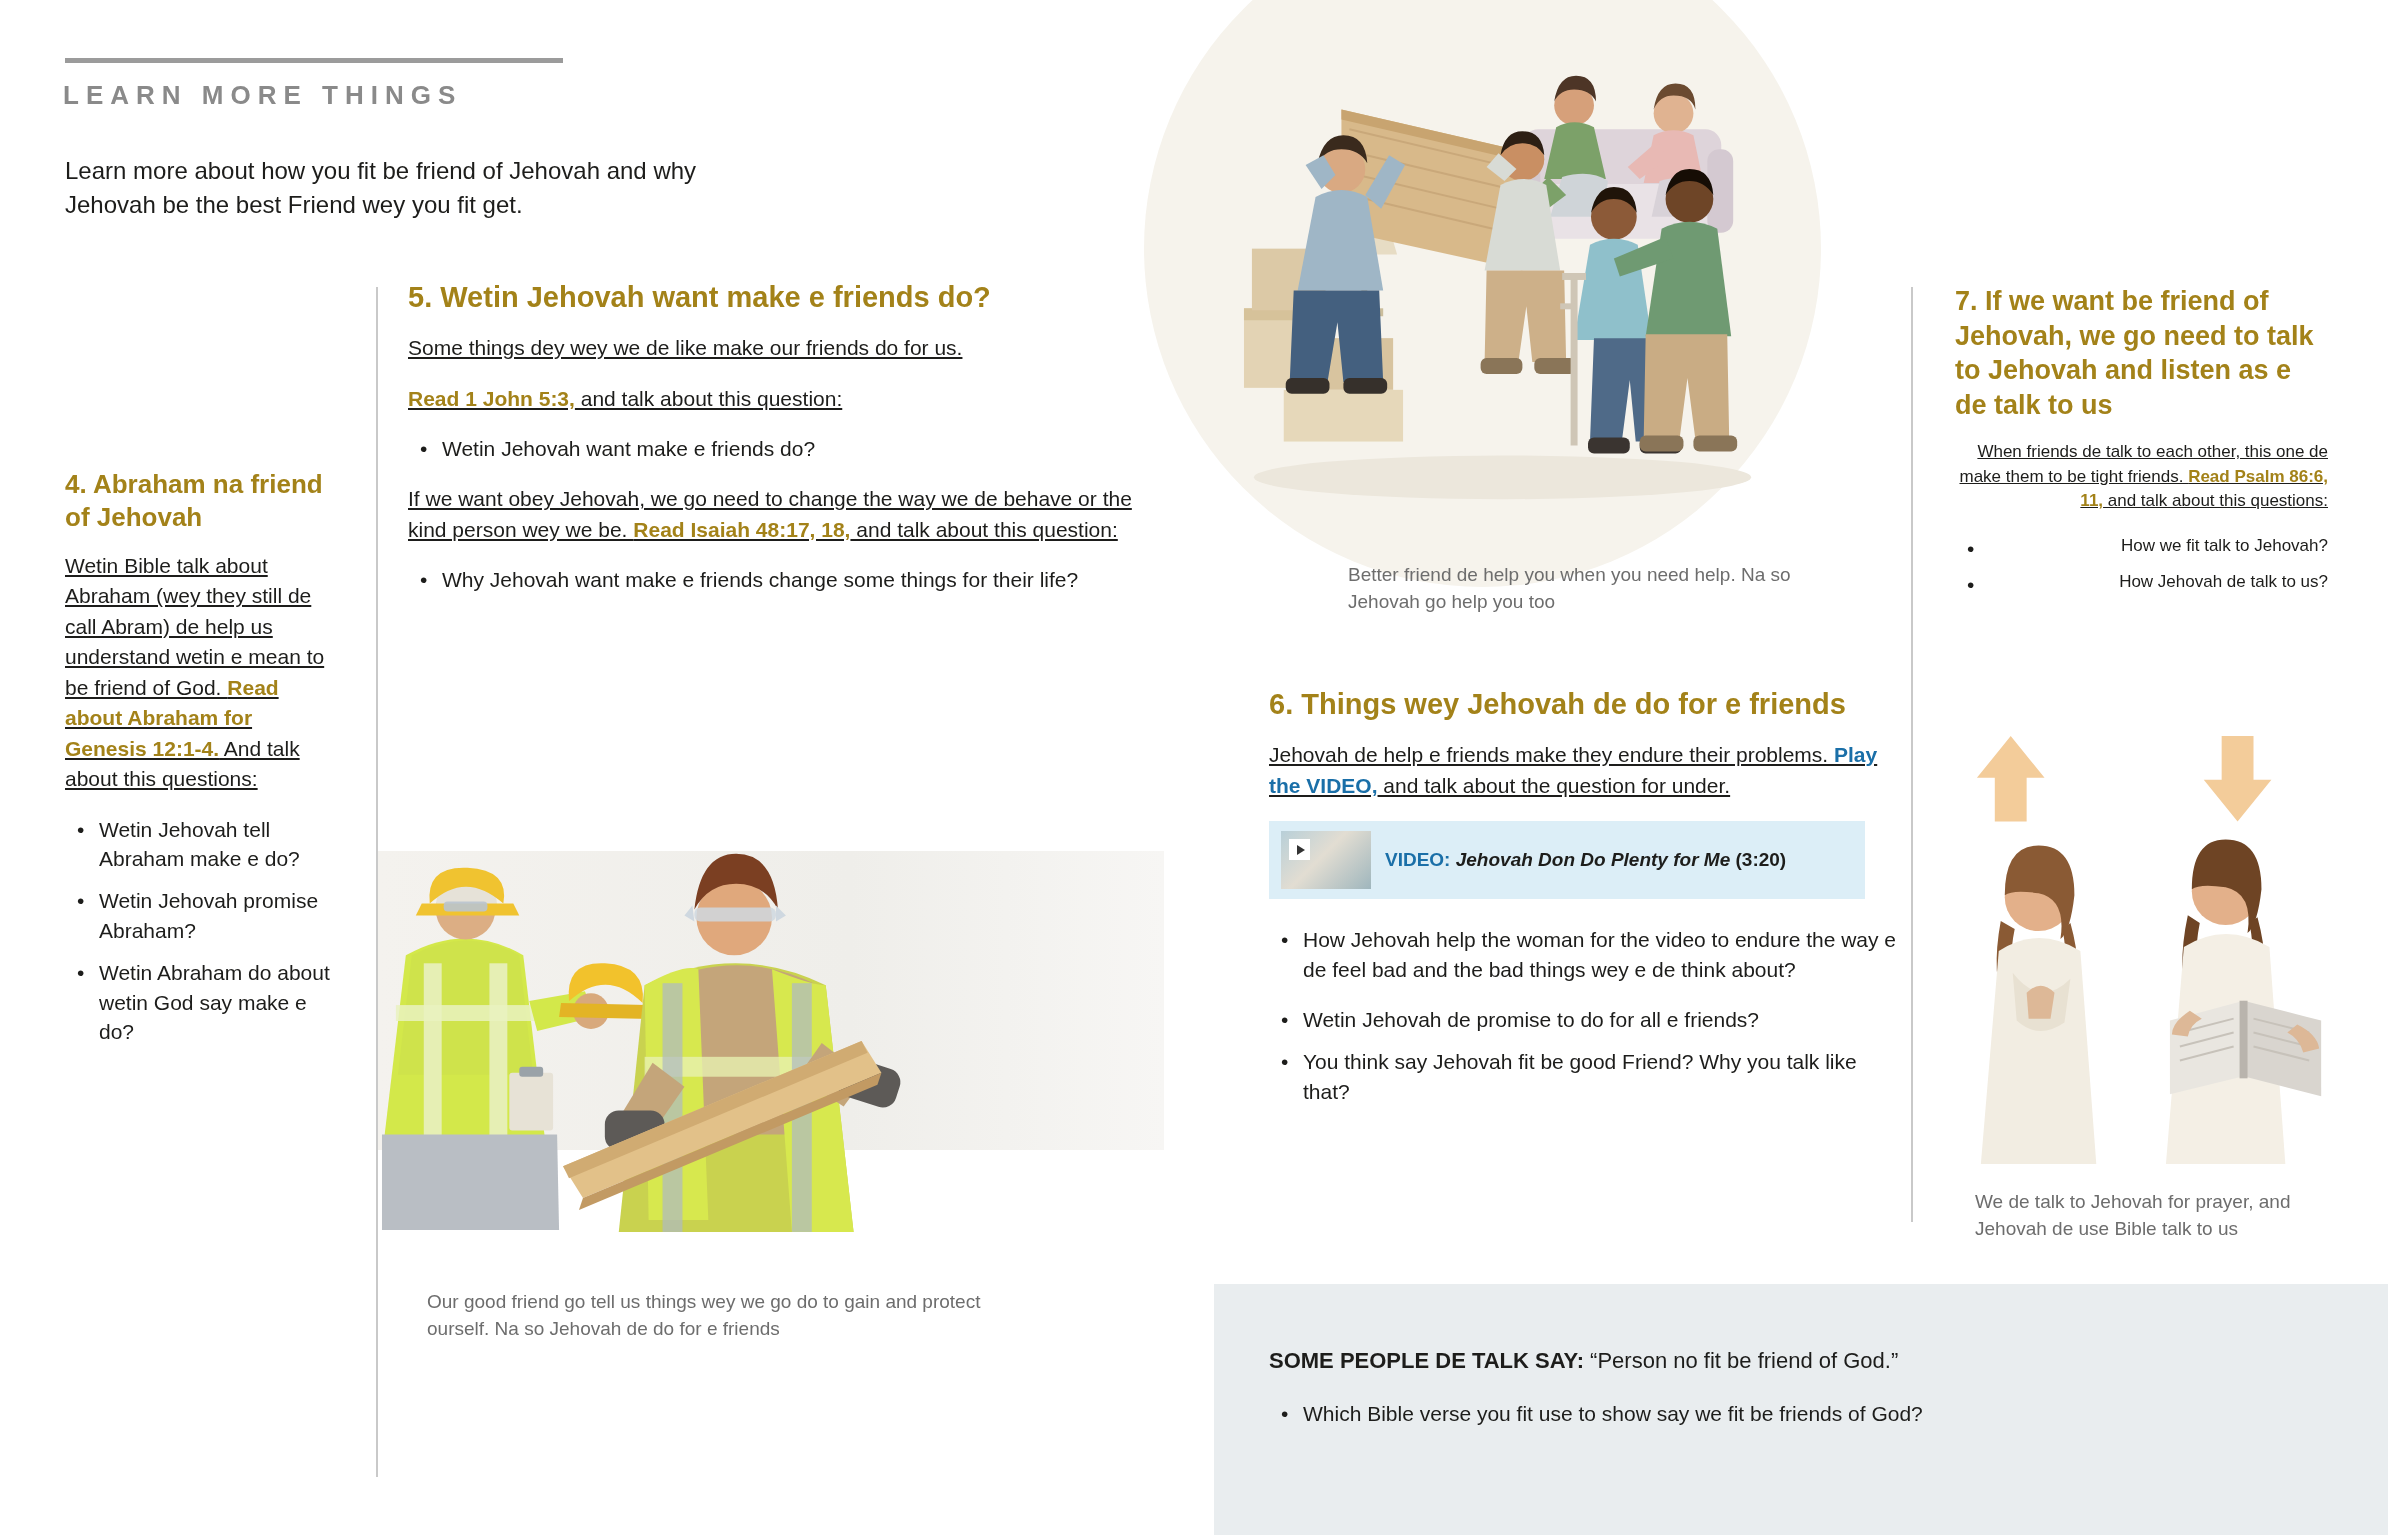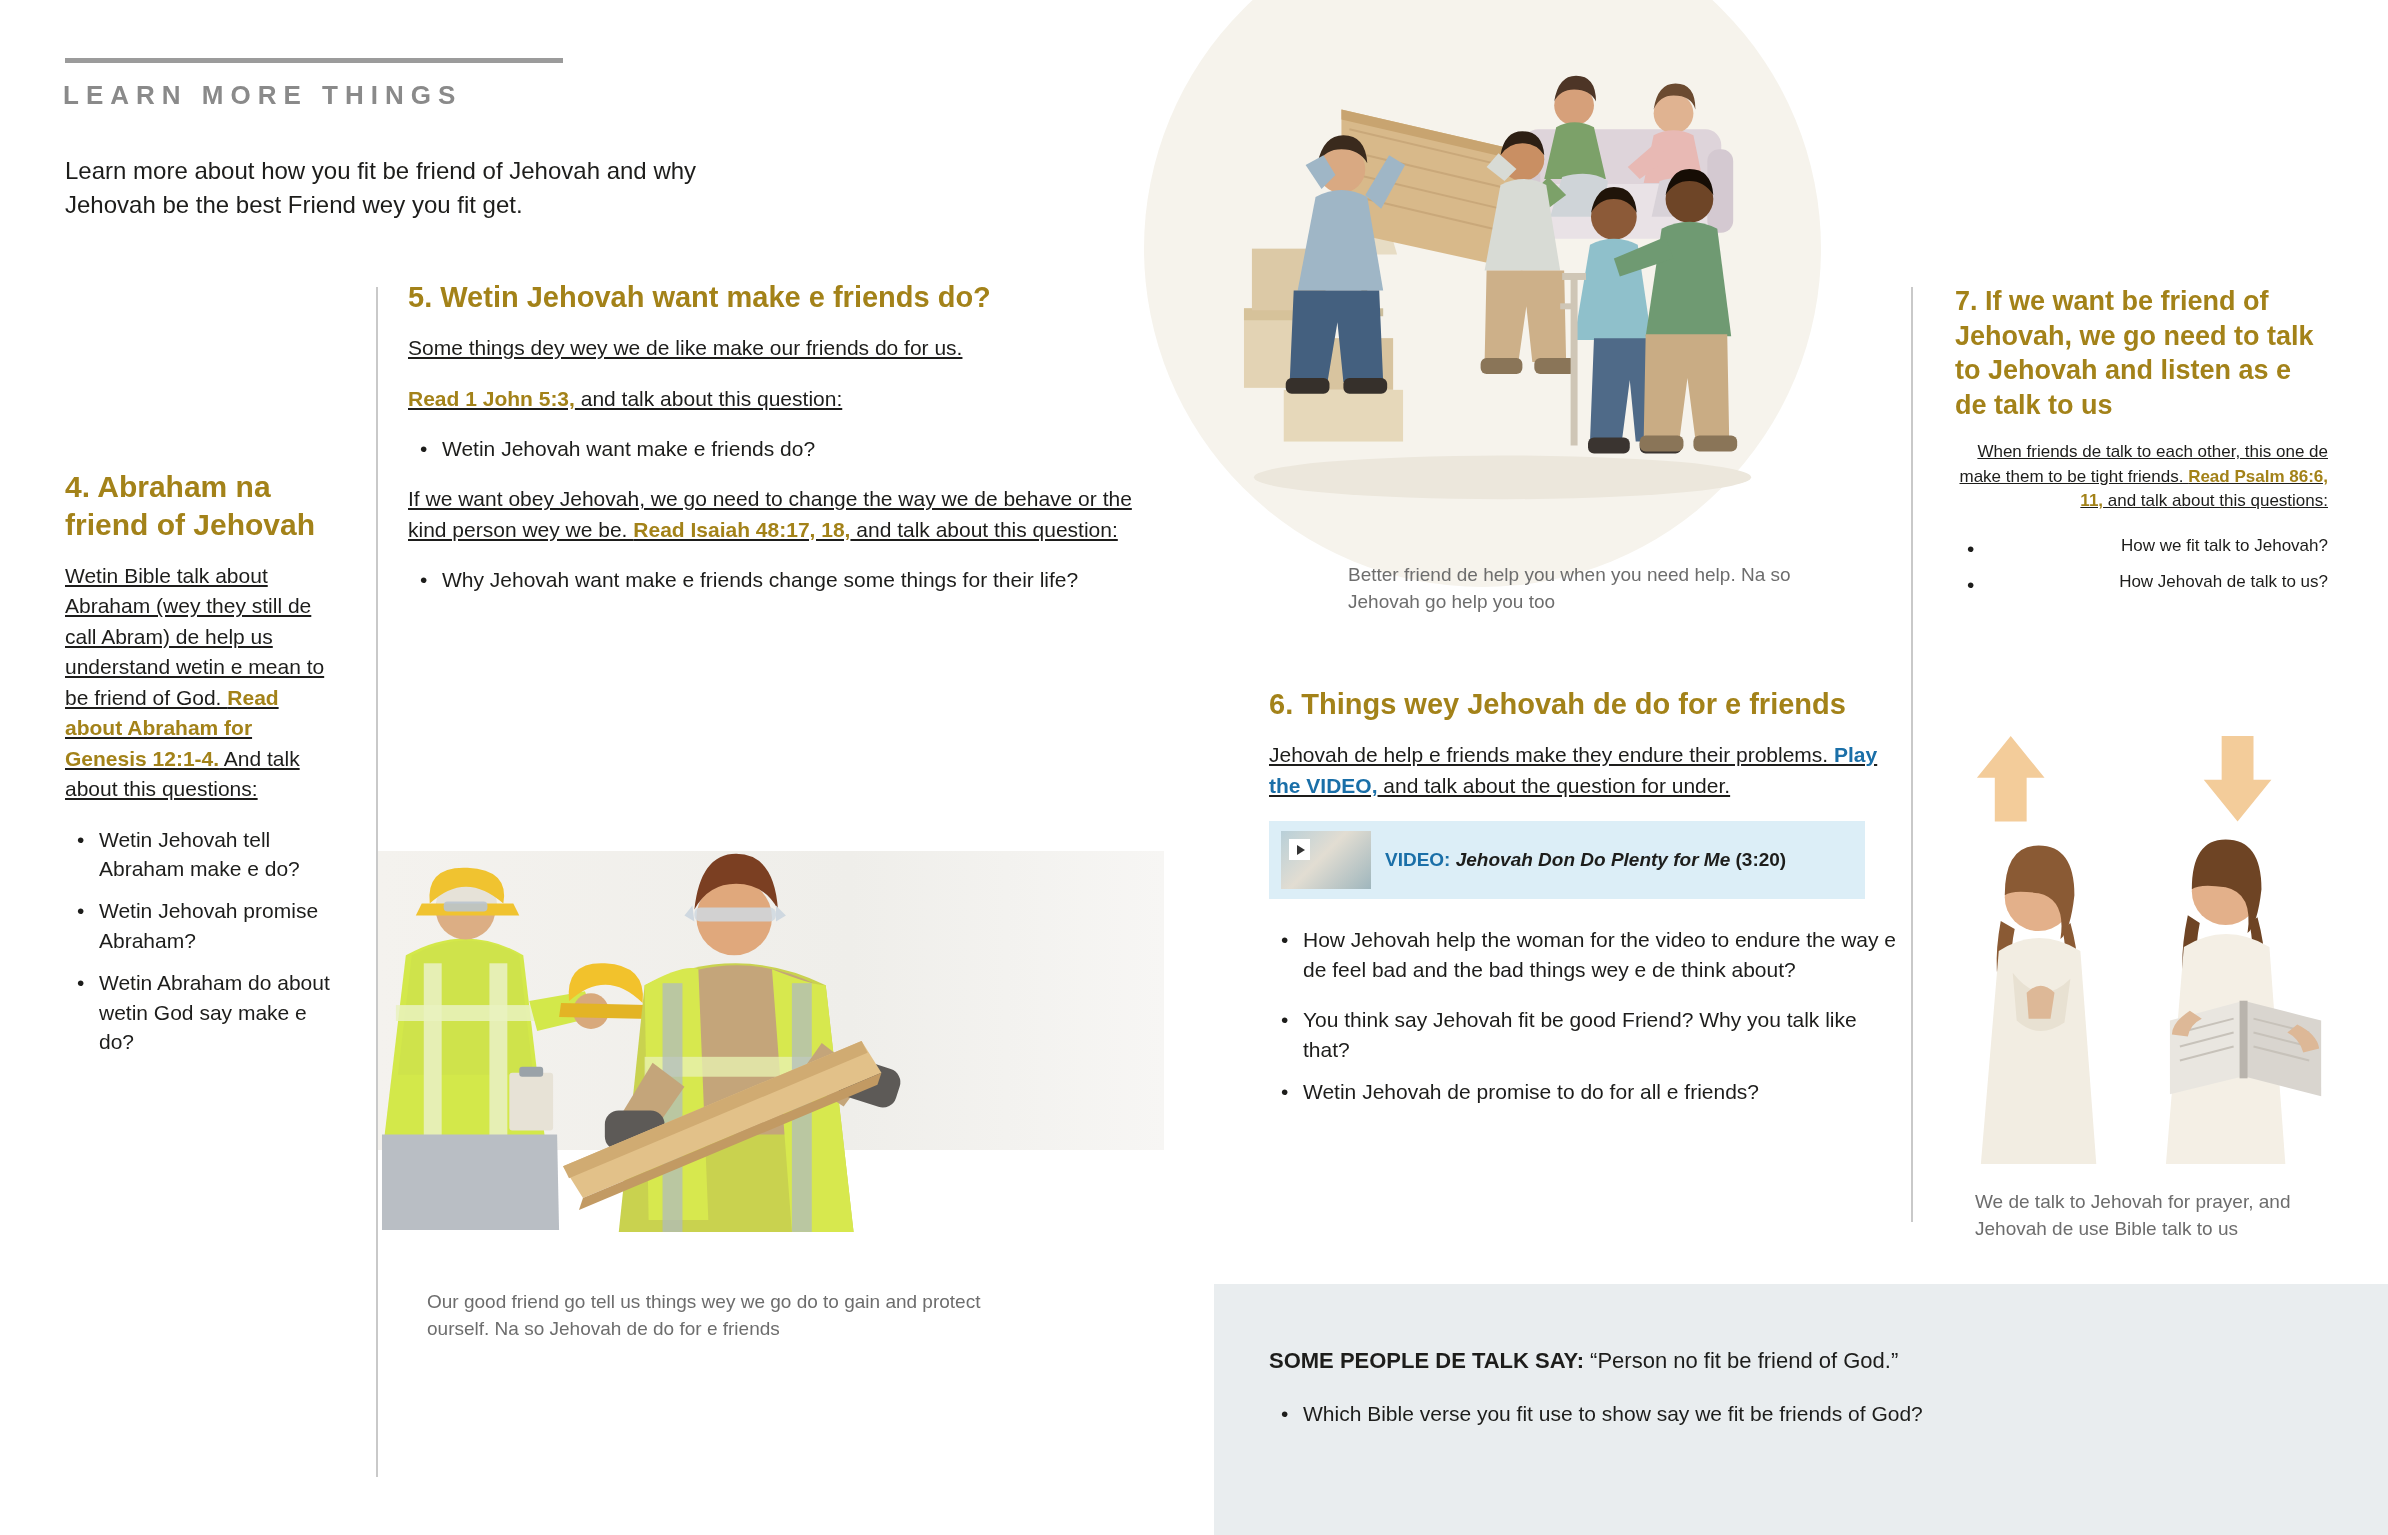--- a/index.html
+++ b/index.html
@@ -103,21 +103,21 @@
     color: #1d1d1b;
   }
   .caption {
     font-size: 19px;
     line-height: 1.4;
     color: #6d6d6d;
   }
 
   
   #col1 { left: 65px; top: 468px; width: 269px; }
-  #col1 h2.sec { font-size: 30px; line-height: 1.25; }
+  #col1 h2.sec { font-size: 26px; line-height: 1.25; }
 
   
   #col2 { left: 408px; top: 280px; width: 726px; }
 
   
   #col3 { left: 1269px; top: 687px; width: 637px; }
 
   
   #col4 { left: 1955px; top: 284px; width: 373px; }
   #col4 h2.sec { font-size: 27px; line-height: 1.28; }
@@ -276,22 +276,22 @@
         <span class="vlabel">VIDEO:</span>
         <span class="vtitle">Jehovah Don Do Plenty for Me</span>
         <span class="vdur">(3:20)</span>
       </div>
     </div>
 
     <ul class="q">
       <li>How Jehovah help the woman for the video to endure the way e de feel bad and the bad things wey e de think about?</li>
     </ul>
     <ul class="q">
+      <li>Wetin Jehovah de promise to do for all e friends?</li>
       <li>You think say Jehovah fit be good Friend? Why you talk like that?</li>
-      <li>Wetin Jehovah de promise to do for all e friends?</li>
     </ul>
   </div>
 
   <div class="col" id="col4">
     <h2 class="sec">7. If we want be friend of Jehovah, we go need to talk to Jehovah and listen as e de talk to us</h2>
     <p class="body"><span>When friends de talk to each other, this one de make them to be tight friends. </span><span class="gold">Read Psalm 86:6, 11,</span><span> and talk about this questions:</span></p>
     <ul class="q">
       <li>How we fit talk to Jehovah?</li>
       <li>How Jehovah de talk to us?</li>
     </ul>

